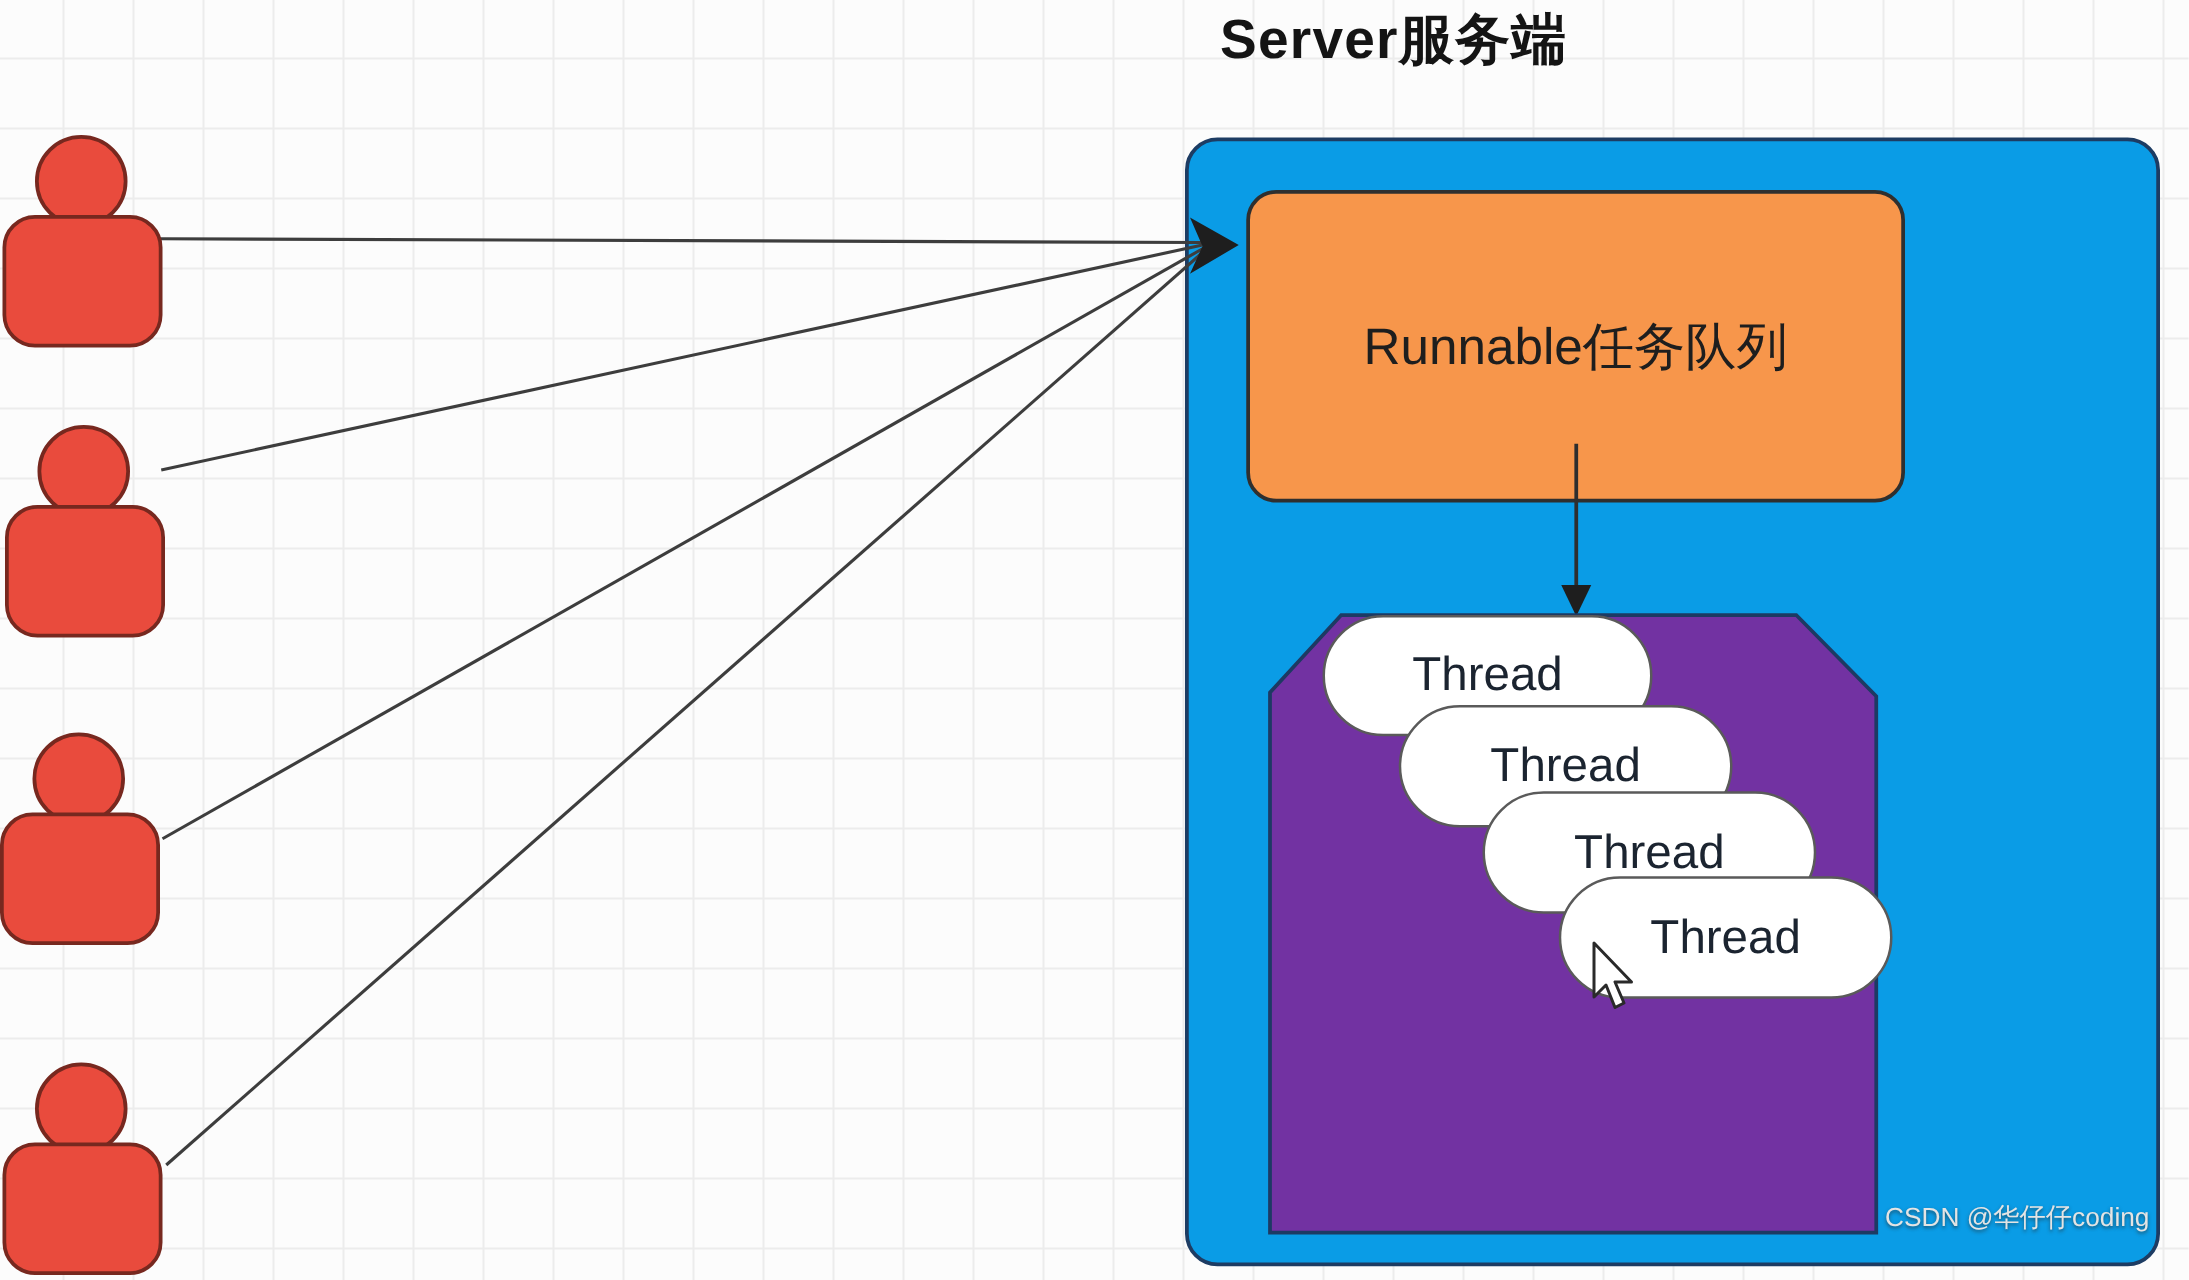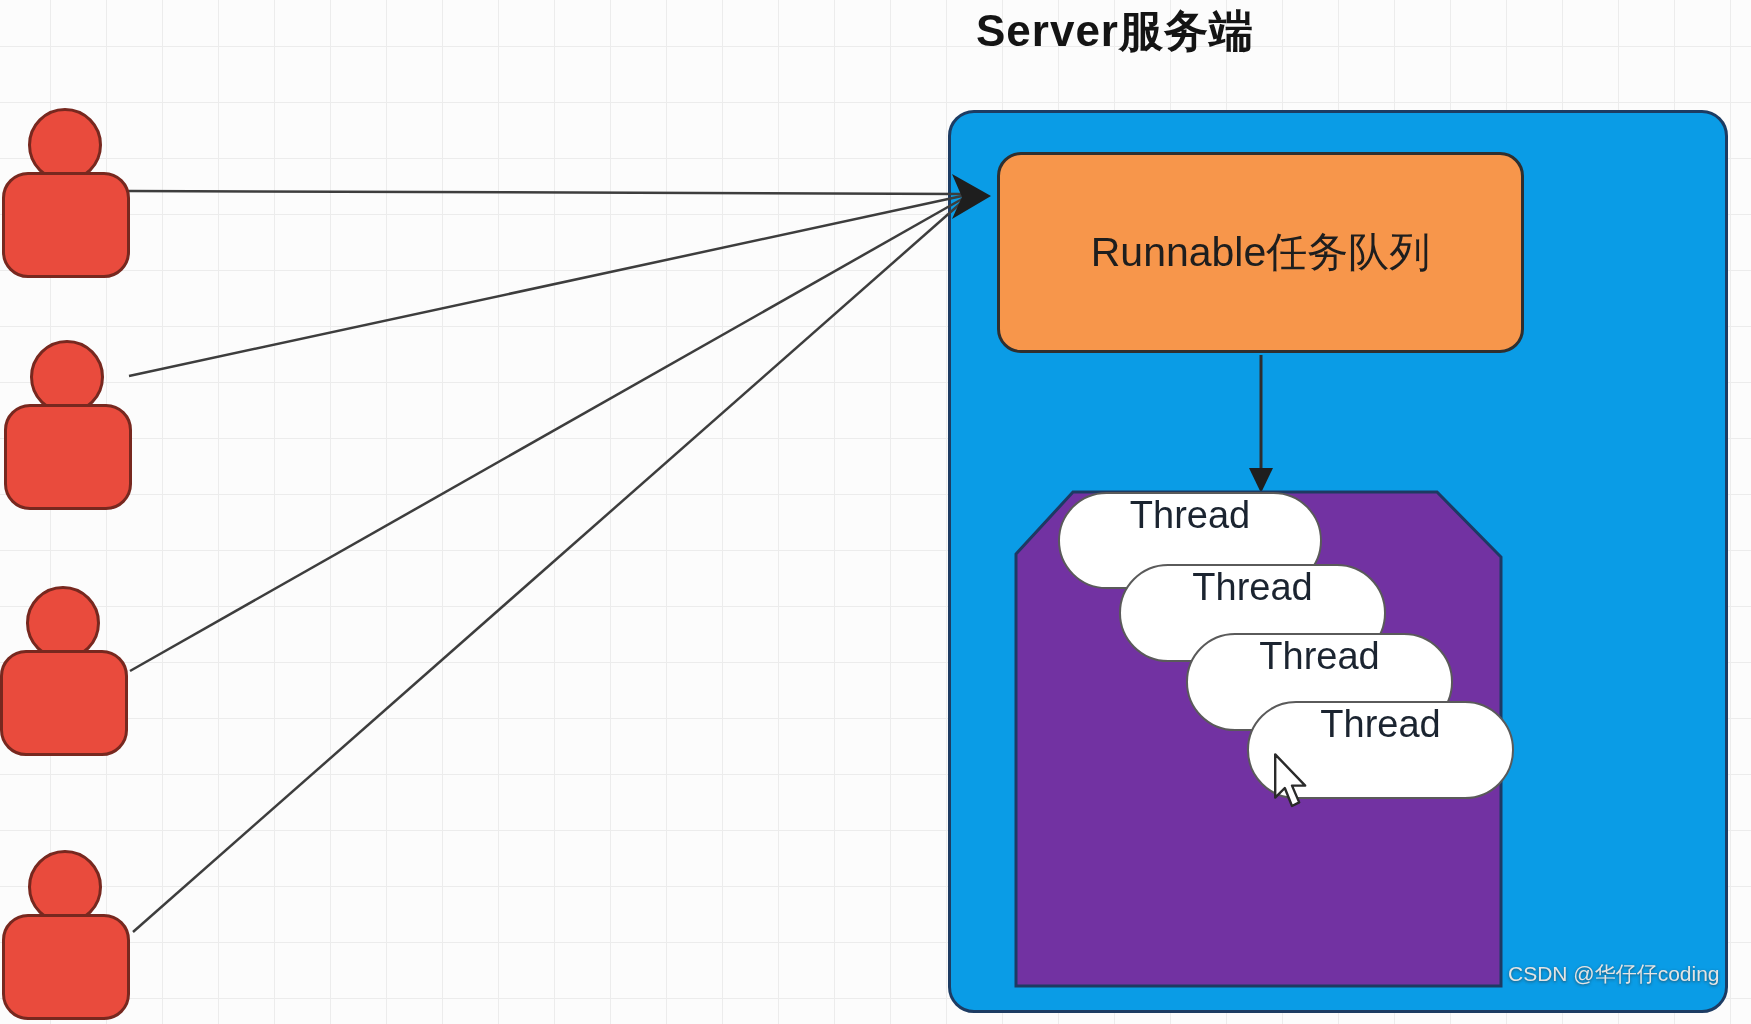--- a/index.html
+++ b/index.html
@@ -26,37 +26,37 @@
   
   .server-panel{
     left:948px;top:110px;width:780px;height:903px;
     background:#0a9ce6;
     border:3px solid #1d3c63;
     border-radius:26px;
     box-sizing:border-box;
   }
   
   .task-queue{
-    left:997px;top:152px;width:527px;height:201px;
+    left:997px;top:152px;width:527px;height:250px;
     background:#f7964b;
     border:3px solid #2f2f2f;
     border-radius:24px;
     box-sizing:border-box;
     display:flex;align-items:center;justify-content:center;
     font-size:41px;color:#1e1e1e;
   }
   
   svg.overlay{left:0;top:0;width:1751px;height:1024px;pointer-events:none;}
   
   .thread-pill{
     background:#ffffff;
     border:2px solid #5a5a5a;
     border-radius:50px;
     box-sizing:border-box;
-    display:flex;justify-content:center;
+    display:flex;align-items:center;justify-content:center;
     font-size:38px;color:#1b2430;
   }
   .pill-1{left:1058px;top:492px;width:264px;height:97px;}
   .pill-2{left:1119px;top:564px;width:267px;height:98px;}
   .pill-3{left:1186px;top:633px;width:267px;height:98px;}
   .pill-4{left:1247px;top:701px;width:267px;height:98px;}
   
   .threadpool-label{
     left:1034px;top:864px;width:320px;
     font-size:49px;font-weight:700;color:#150f2e;

